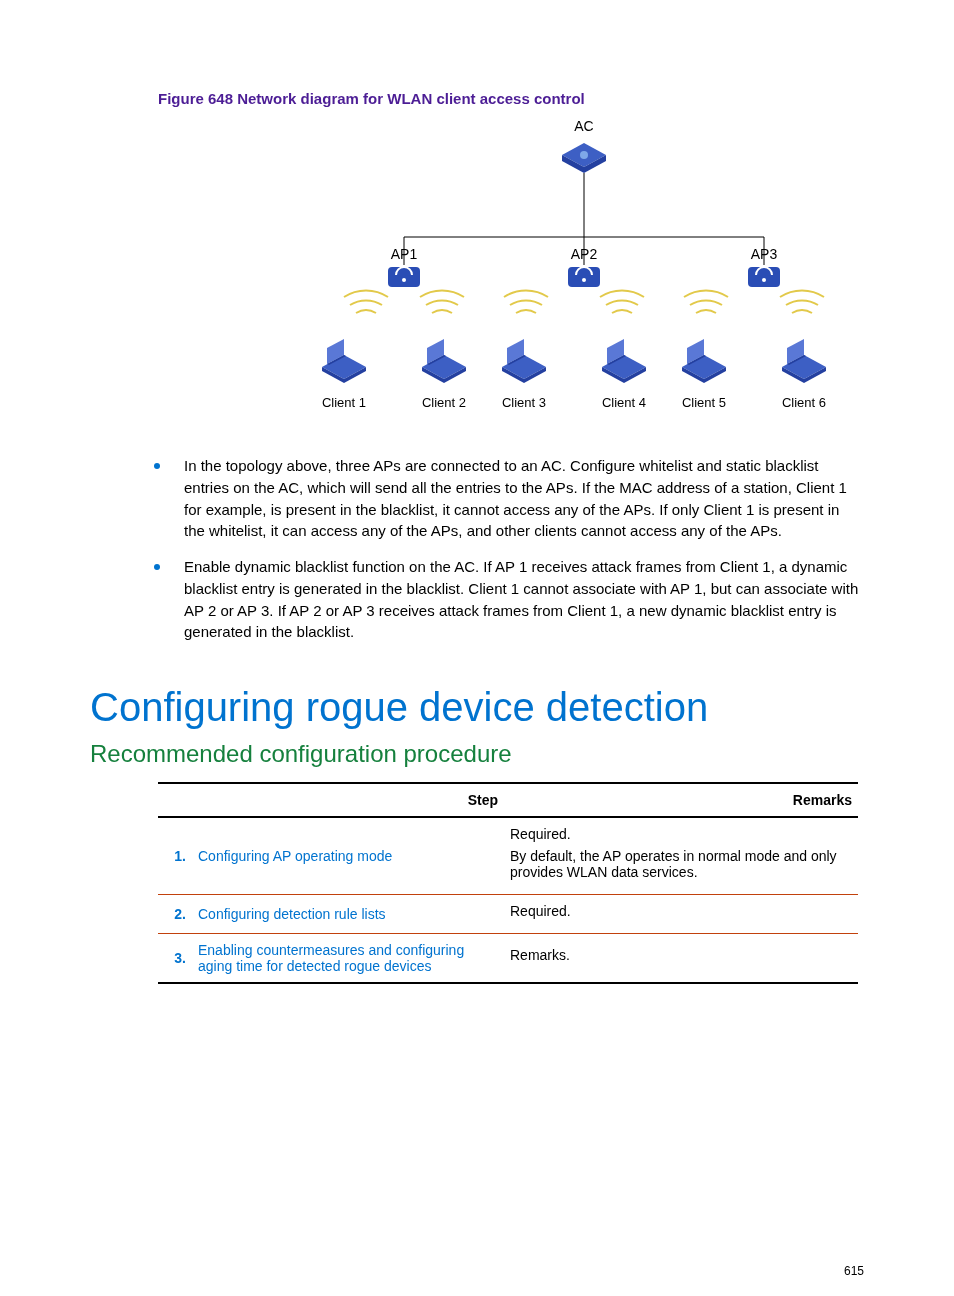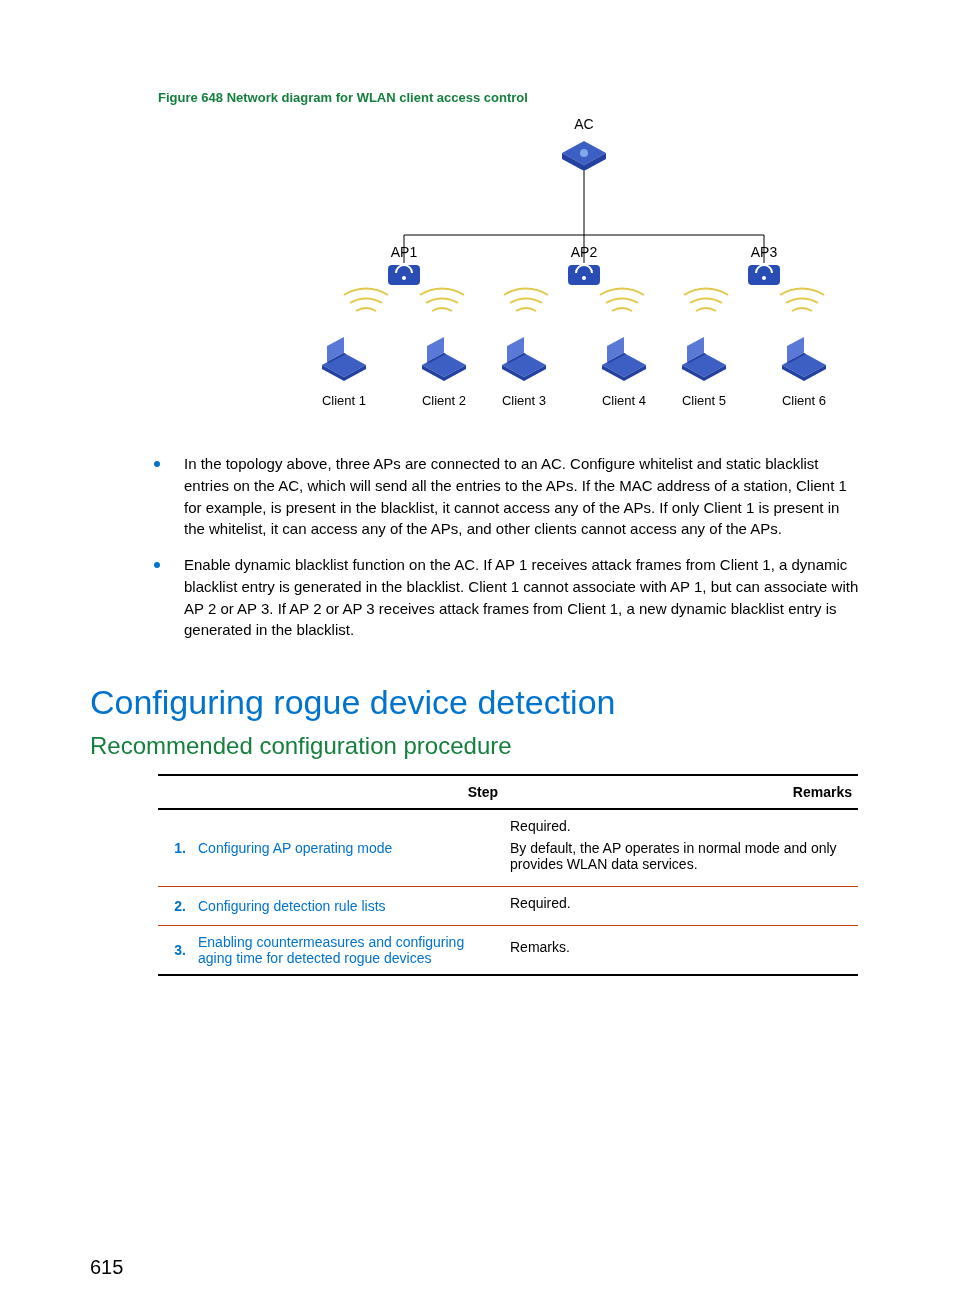--- a/index.html
+++ b/index.html
@@ -1,31 +1,31 @@
 <!DOCTYPE html>
 <html><head>
 <meta charset="utf-8">
 <style>
   html,body{margin:0;padding:0;background:#fff;font-family:Arial,Helvetica,sans-serif;color:#000;width:954px}
   .page{padding:90px 90px 40px 90px;box-sizing:border-box}
-  .fig-caption{color:#15803d;font-weight:bold;font-size:13px;margin:0 0 10px 68px}
+  .fig-caption{color:#4c1d95;font-weight:bold;font-size:15px;margin:0 0 10px 68px}
   .diagram{margin:0 0 24px 0;text-align:right}
   .bullets{margin:0 0 28px 0;padding:0;list-style:none}
   .bullets li{position:relative;padding:0 0 14px 30px;margin-left:64px;font-size:15px;line-height:1.45}
   .bullets li .dot{position:absolute;left:0;top:8px;width:6px;height:6px;border-radius:50%;background:#0073cf}
-  h1{font-weight:normal;color:#0073cf;font-size:34px;margin:8px 0 10px 0}
+  h1{font-weight:normal;color:#0073cf;font-size:40px;margin:8px 0 10px 0}
   h2{font-weight:normal;color:#15803d;font-size:24px;margin:6px 0 14px 0}
   table.steps{border-collapse:collapse;width:700px;margin-left:68px;font-size:14px}
   table.steps th{text-align:right;font-weight:bold;border-top:2px solid #000;border-bottom:2px solid #000;padding:8px 6px}
   table.steps td{border-bottom:1px solid #c2410c;padding:8px 6px;vertical-align:middle}
   table.steps tr:last-child td{border-bottom:2px solid #000}
   .num{color:#0073cf;font-weight:bold;width:22px;text-align:right;padding-right:4px}
   .link{color:#0073cf}
   .remarks p{margin:0 0 6px 0}
-  .pagenum{text-align:left;font-size:20px;margin-top:280px}
+  .pagenum{text-align:right;font-size:12px;margin-top:280px}
   
   .diagram svg{display:inline-block}
 </style>
 </head>
 <body>
 
 <div class="page">
   <div class="fig-caption">Figure 648 Network diagram for WLAN client access control</div>
 
   <div class="diagram">

